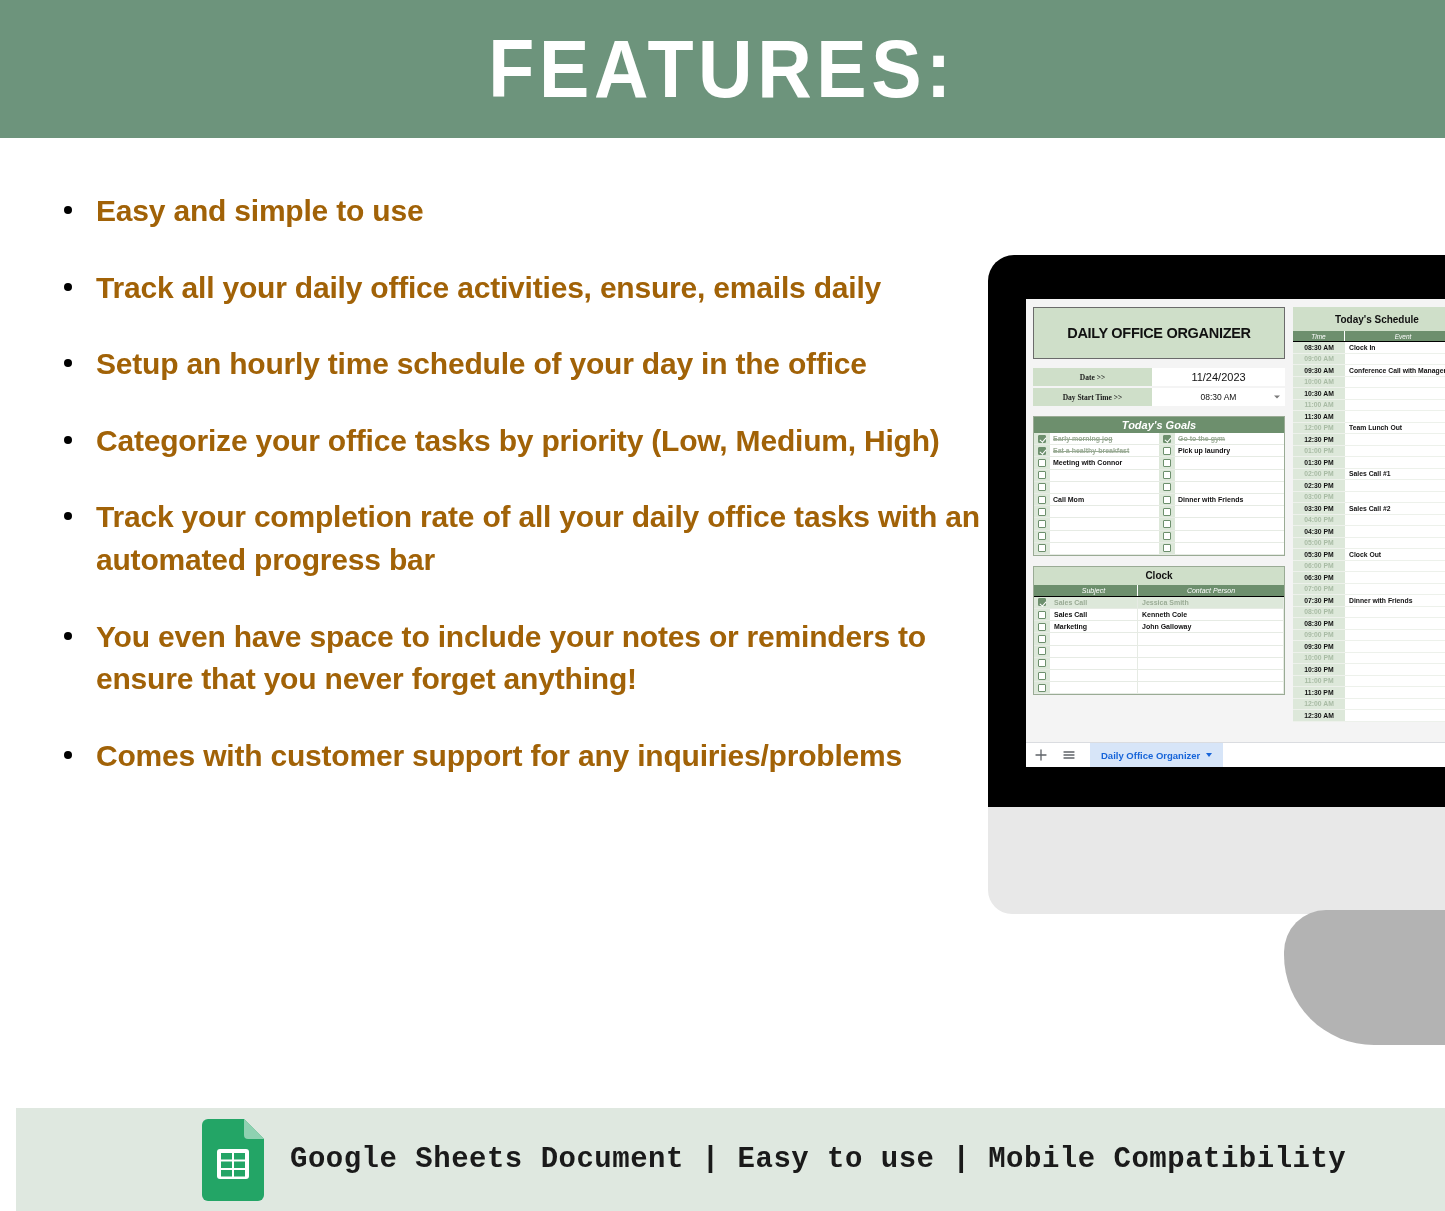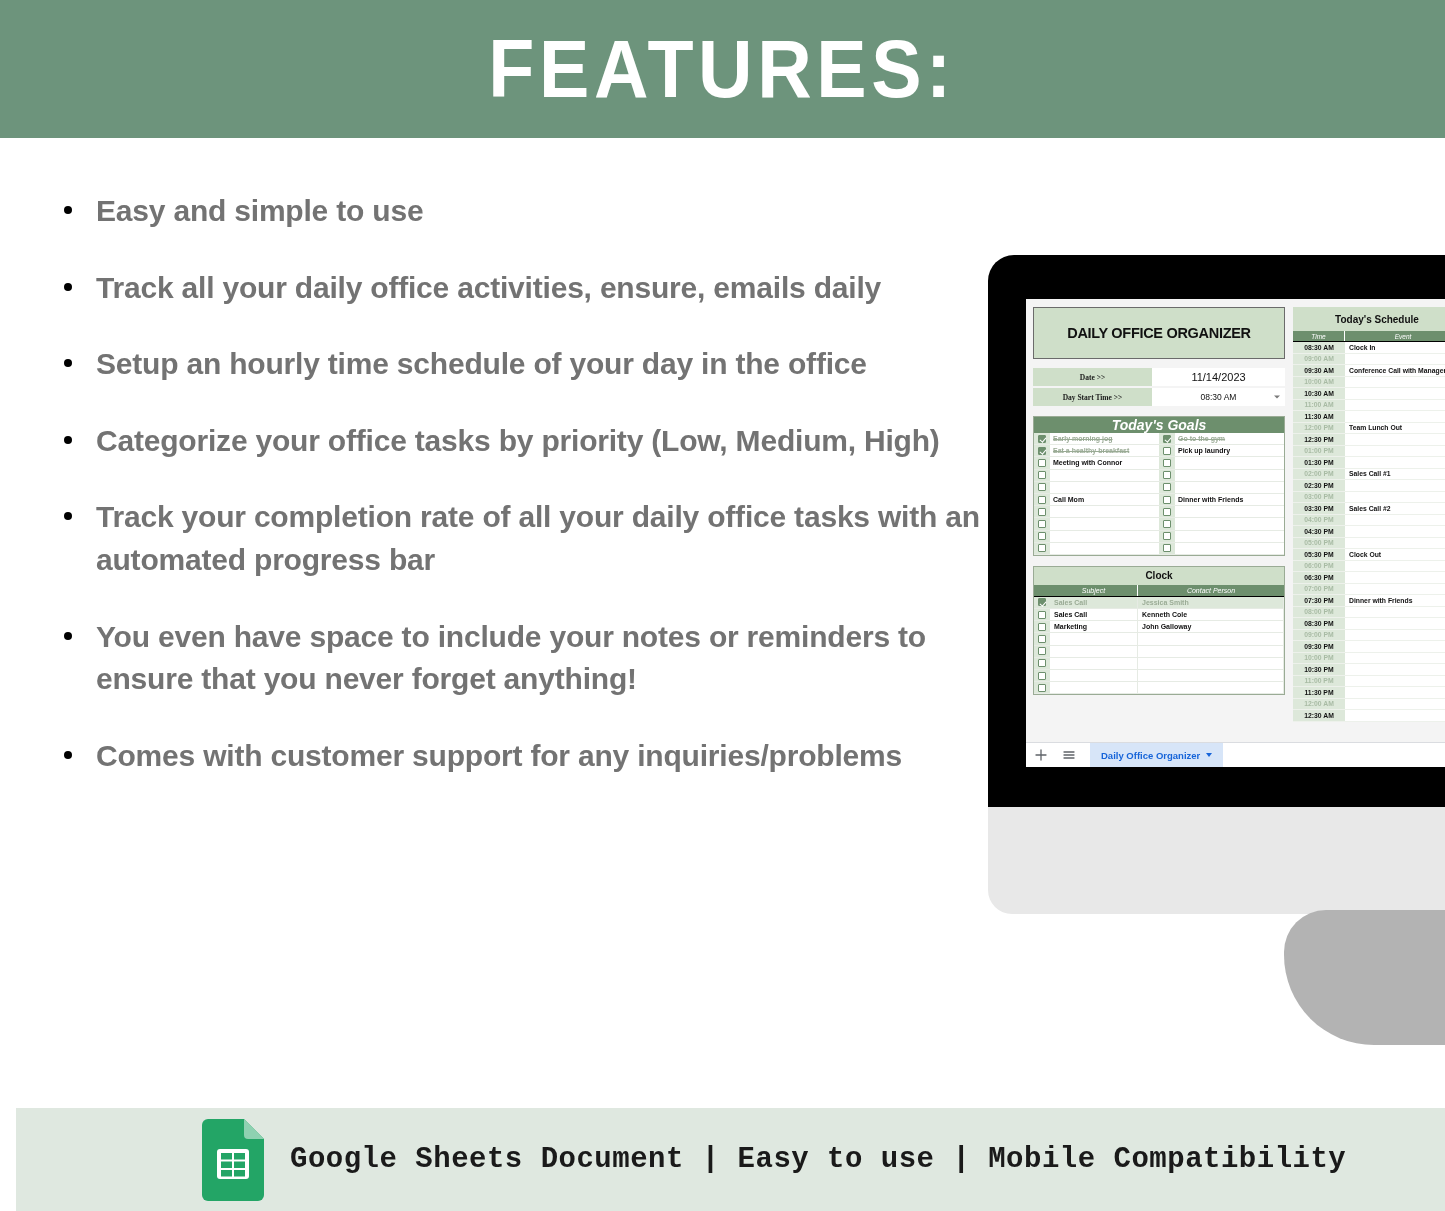--- a/index.html
+++ b/index.html
@@ -45,21 +45,21 @@
     position: absolute;
     left: 56px;
     top: 190px;
     width: 930px;
     list-style: none;
   }
   .feature-item {
     position: relative;
     padding-left: 40px;
     margin-bottom: 34px;
-    color: #737373;
+    color: #a16207;
     font-size: 30px;
     font-weight: 700;
     line-height: 1.42;
     letter-spacing: -0.2px;
   }
   .feature-item::before {
     content: "";
     position: absolute;
     left: 8px;
     top: 16px;
@@ -179,21 +179,21 @@
     border-right: 3px solid transparent;
     border-top: 3px solid #7a7a7a;
   }
 
   
   .ss-block { margin-top: 10px; border: 1px solid #9aab95; }
   .ss-block-head {
     height: 16px;
     background: #6d8f6d;
     color: #ffffff;
-    font-size: 14px;
+    font-size: 11px;
     font-weight: 700;
     font-style: italic;
     display: flex;
     align-items: center;
     justify-content: center;
   }
   .ss-block-head.pale {
     background: #cfdfc9;
     color: #111111;
     font-style: normal;
@@ -410,21 +410,21 @@
 
           <div class="sheet-left">
 
             <div class="ss-title-box">
               <span class="ss-title-text">DAILY OFFICE ORGANIZER</span>
             </div>
 
             <div class="ss-meta">
                 <div class="ss-meta-row">
                   <div class="ss-meta-label">Date &gt;&gt;</div>
-                  <div class="ss-meta-value">11/14/2023</div>
+                  <div class="ss-meta-value">11/24/2023</div>
                 </div>
                 <div class="ss-meta-row">
                   <div class="ss-meta-label">Day Start Time &gt;&gt;</div>
                   <div class="ss-meta-value small">08:30 AM<span class="ss-dropdown-caret"></span></div>
                 </div>
               </div>
 
             <div class="ss-block">
               <div class="ss-block-head">Today's Goals</div>
               <div class="goals-grid">

